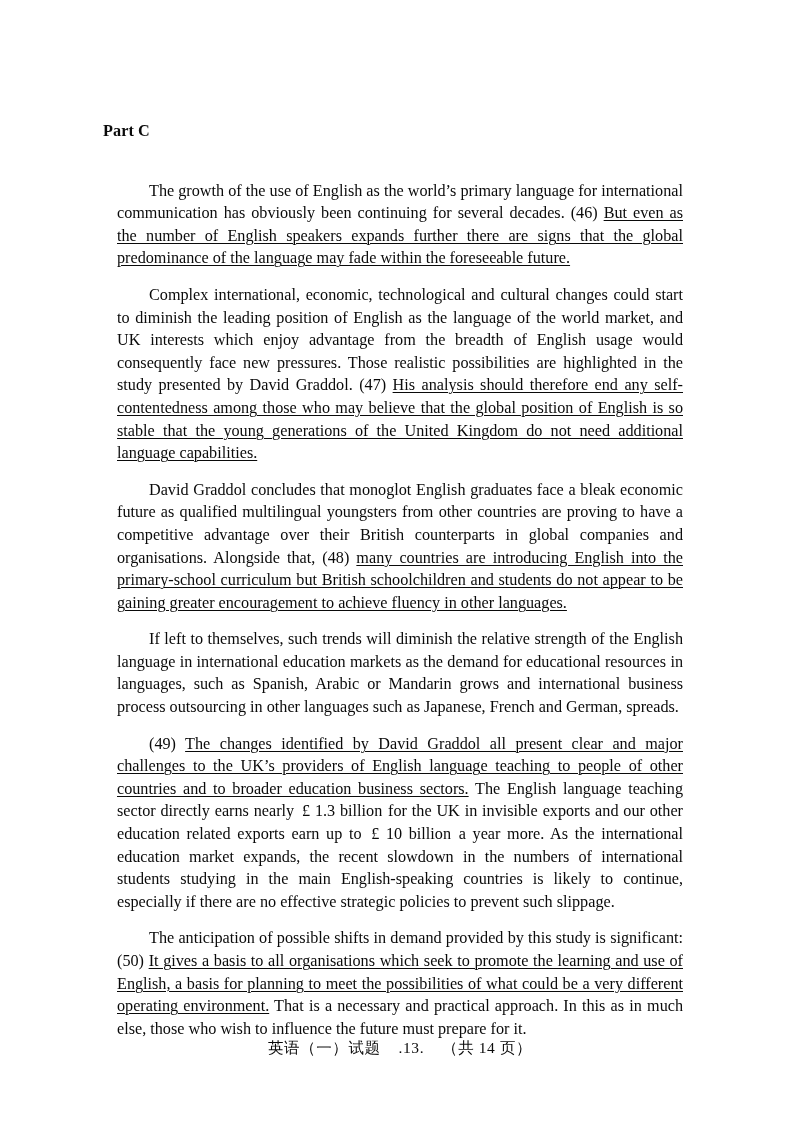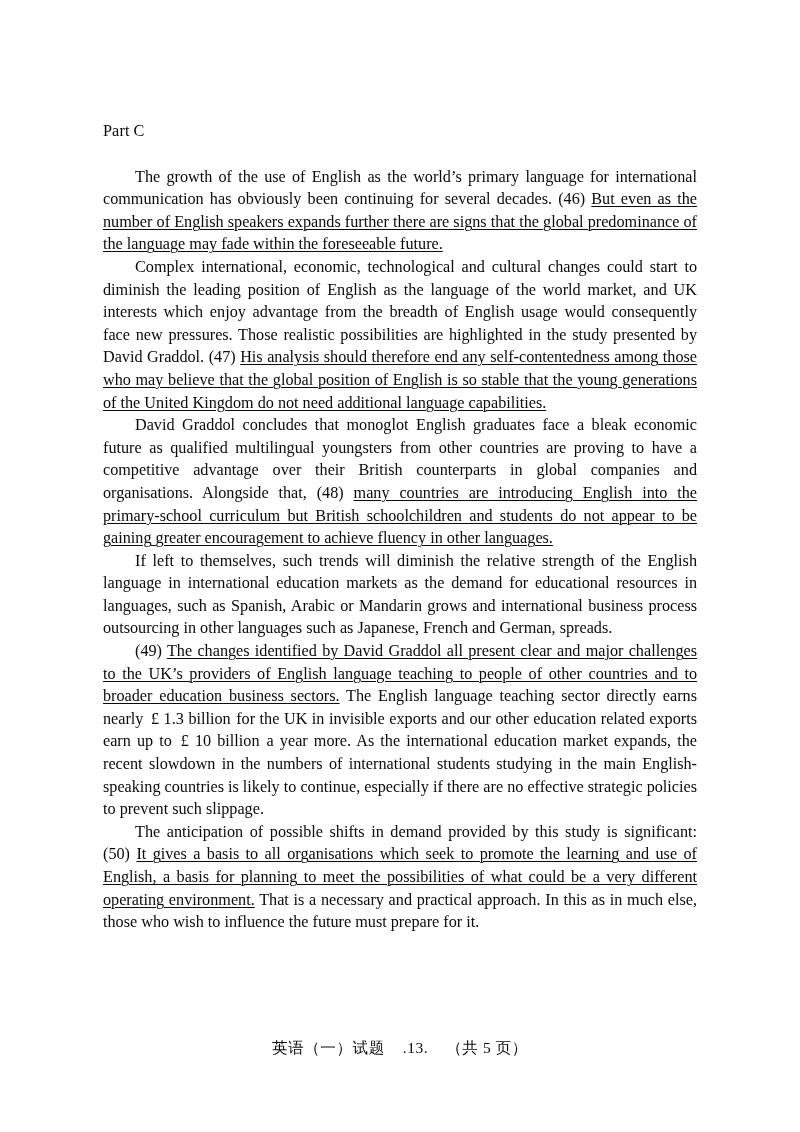--- a/index.html
+++ b/index.html
@@ -20,38 +20,38 @@
     overflow: hidden;
     box-sizing: border-box;
   }
   .content {
     position: absolute;
     left: 103px;
     top: 120px;
     width: 594px;
   }
   .heading {
-    font-weight: normal;
+    font-weight: bold;
     font-size: 16.2px;
     line-height: 22.6px;
     letter-spacing: 0.1px;
   }
   .directions {
     font-size: 16.2px;
     line-height: 22.6px;
     text-align: justify;
     text-align-last: left;
     text-justify: inter-word;
     margin: 0;
   }
   .spacer {
     height: 23px;
   }
   p.para {
-    margin: 0;
+    margin: 14px;
     font-size: 16.2px;
     line-height: 22.6px;
     text-align: justify;
     text-align-last: left;
     text-justify: inter-word;
     text-indent: 32px;
   }
   .u {
     text-decoration: underline;
     text-decoration-thickness: 1px;
@@ -88,15 +88,15 @@
 
     <p class="para"><span>The growth of the use of English as the world’s primary language for international communication has obviously been continuing for several decades. (46) </span><span class="u">But even as the number of English speakers expands further there are signs that the global predominance of the language may fade within the foreseeable future.</span></p>
     <p class="para"><span>Complex international, economic, technological and cultural changes could start to diminish the leading position of English as the language of the world market, and UK interests which enjoy advantage from the breadth of English usage would consequently face new pressures. Those realistic possibilities are highlighted in the study presented by David Graddol. (47) </span><span class="u">His analysis should therefore end any self-contentedness among those who may believe that the global position of English is so stable that the young generations of the United Kingdom do not need additional language capabilities.</span></p>
     <p class="para"><span>David Graddol concludes that monoglot English graduates face a bleak economic future as qualified multilingual youngsters from other countries are proving to have a competitive advantage over their British counterparts in global companies and organisations. Alongside that, (48) </span><span class="u">many countries are introducing English into the primary-school curriculum but British schoolchildren and students do not appear to be gaining greater encouragement to achieve fluency in other languages.</span></p>
     <p class="para"><span>If left to themselves, such trends will diminish the relative strength of the English language in international education markets as the demand for educational resources in languages, such as Spanish, Arabic or Mandarin grows and international business process outsourcing in other languages such as Japanese, French and German, spreads.</span></p>
     <p class="para"><span>(49) </span><span class="u">The changes identified by David Graddol all present clear and major challenges to the UK’s providers of English language teaching to people of other countries and to broader education business sectors.</span><span> The English language teaching sector directly earns nearly </span><span class="gbp">£ 1.3 billion</span><span> for the UK in invisible exports and our other education related exports earn up to </span><span class="gbp">£ 10 billion</span><span> a year more. As the international education market expands, the recent slowdown in the numbers of international students studying in the main English-speaking countries is likely to continue, especially if there are no effective strategic policies to prevent such slippage.</span></p>
     <p class="para"><span>The anticipation of possible shifts in demand provided by this study is significant: (50) </span><span class="u">It gives a basis to all organisations which seek to promote the learning and use of English, a basis for planning to meet the possibilities of what could be a very different operating environment.</span><span> That is a necessary and practical approach. In this as in much else, those who wish to influence the future must prepare for it.</span></p>
 
   </div>
 
-  <div class="footer">英语（一）试题    .13.    （共 5 页）</div>
+  <div class="footer">英语（一）试题    .13.    （共 14 页）</div>
 
 </div>
 
 </body></html>

